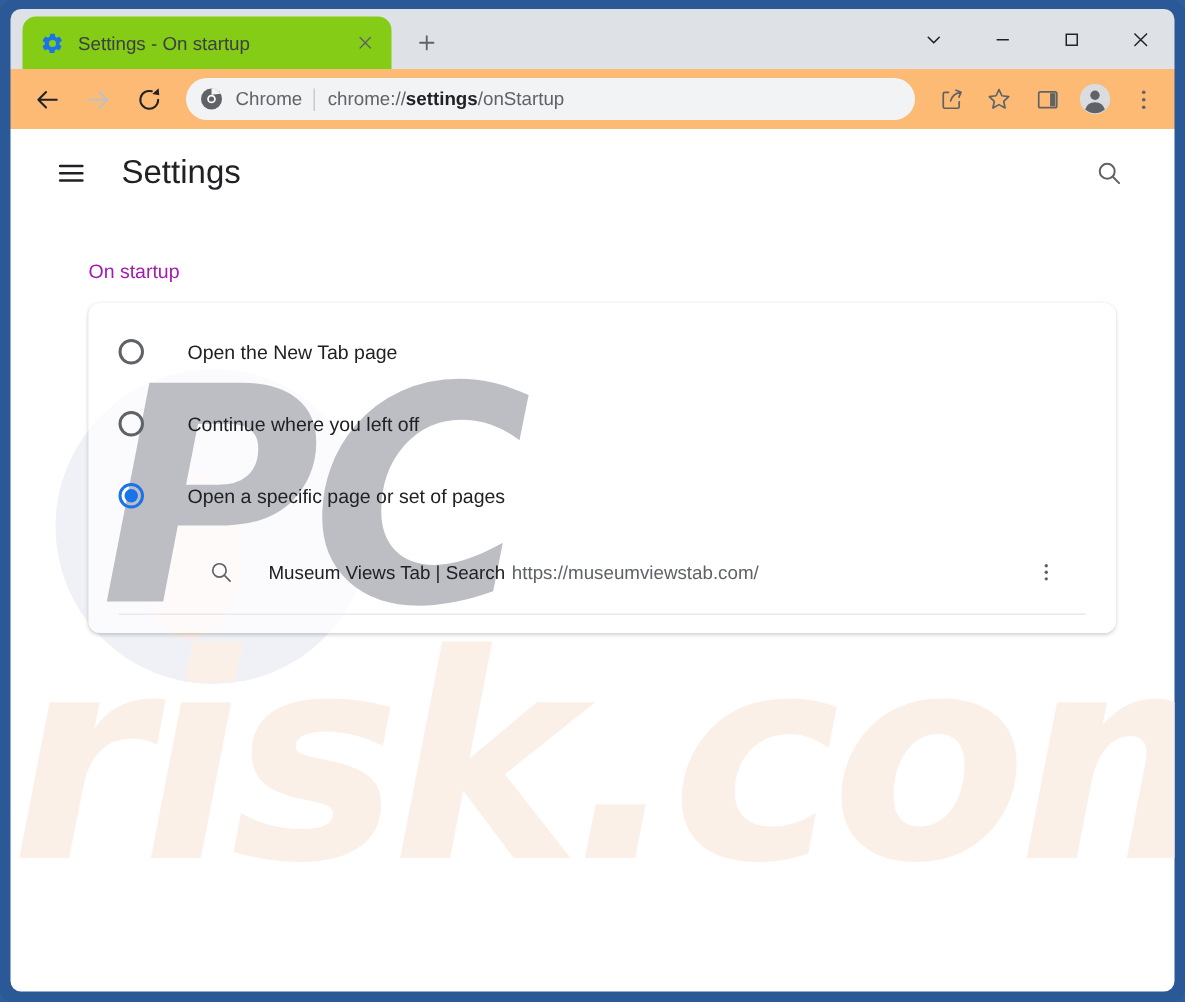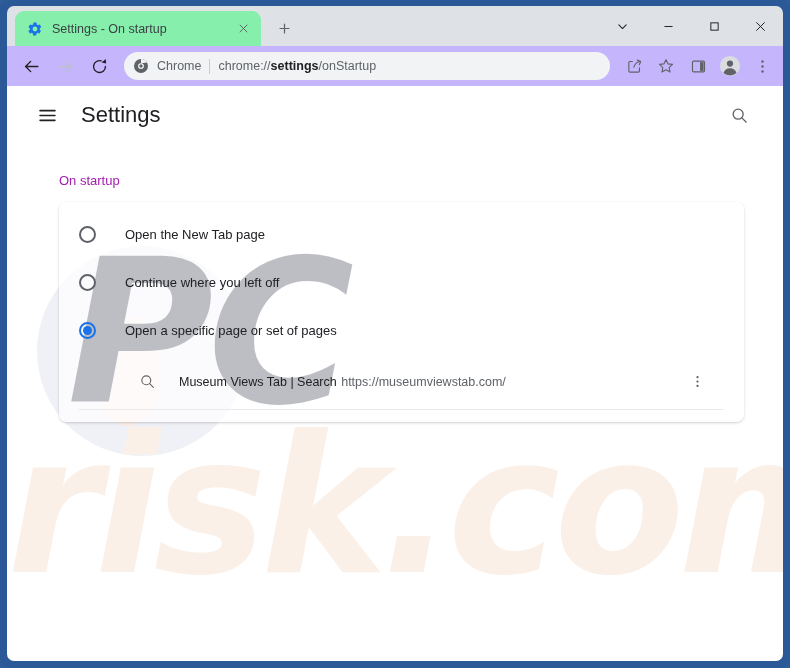--- a/index.html
+++ b/index.html
@@ -30,21 +30,21 @@
     border-radius: 7px 7px 0 0;
     display: flex;
     align-items: flex-end;
   }
 
   #tab {
     position: relative;
     margin-left: 8px;
     width: 246px;
     height: 35px;
-    background: #86efac;
+    background: #84cc16;
     border-radius: 9px 9px 0 0;
     display: flex;
     align-items: center;
     padding: 0 8px 0 12px;
     gap: 9px;
   }
   #tab-favicon { width: 16px; height: 16px; flex: 0 0 16px; }
   #tab-title {
     flex: 1 1 auto;
     font-size: 12.5px;
@@ -75,21 +75,21 @@
     align-items: center;
   }
   .win-btn {
     width: 46px; height: 32px;
     display: flex; align-items: center; justify-content: center;
   }
 
   
   #toolbar {
     height: 40px;
-    background: #c4b5fd;
+    background: #fdba74;
     display: flex;
     align-items: center;
     padding: 0 6px 0 8px;
     gap: 2px;
   }
   .nav-btn {
     width: 32px; height: 32px;
     flex: 0 0 32px;
     display: flex; align-items: center; justify-content: center;
     border-radius: 50%;

